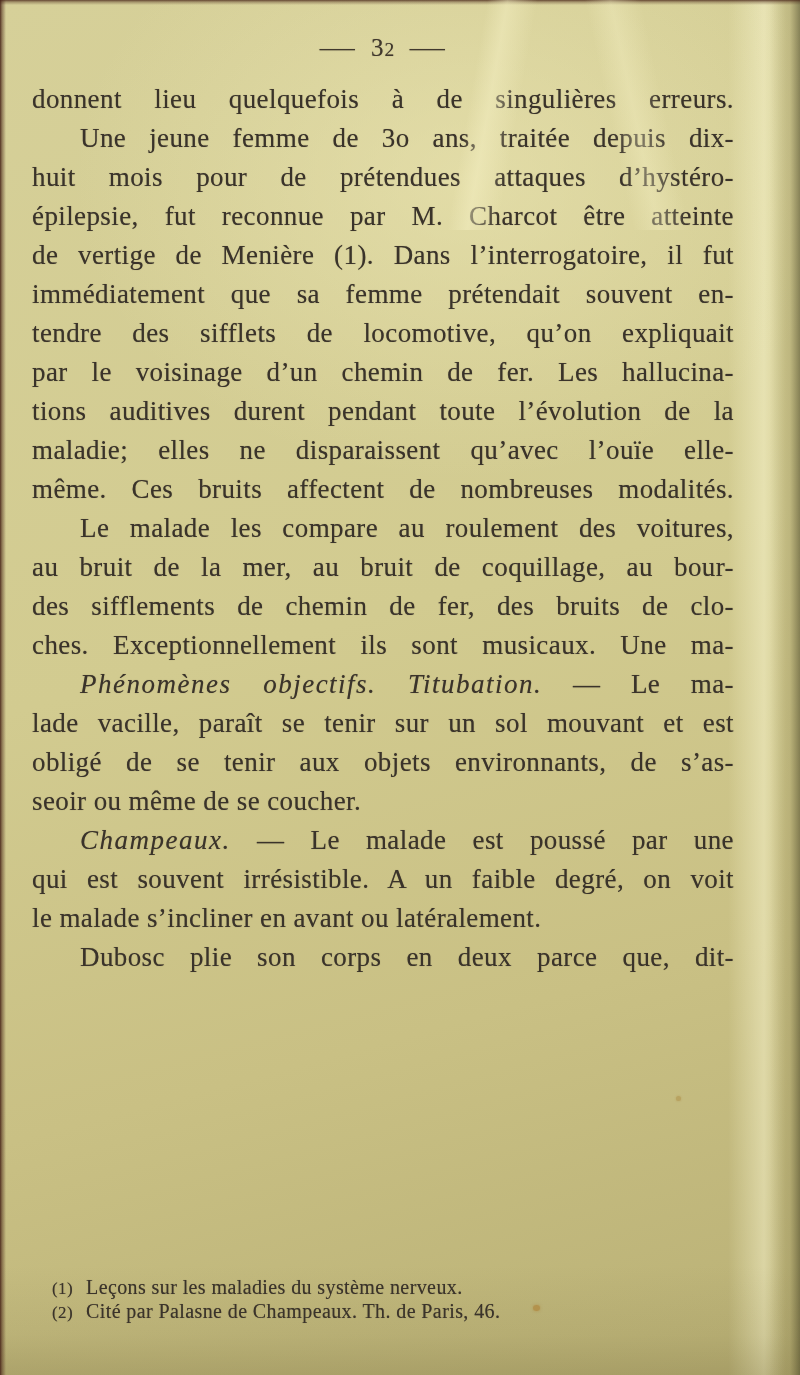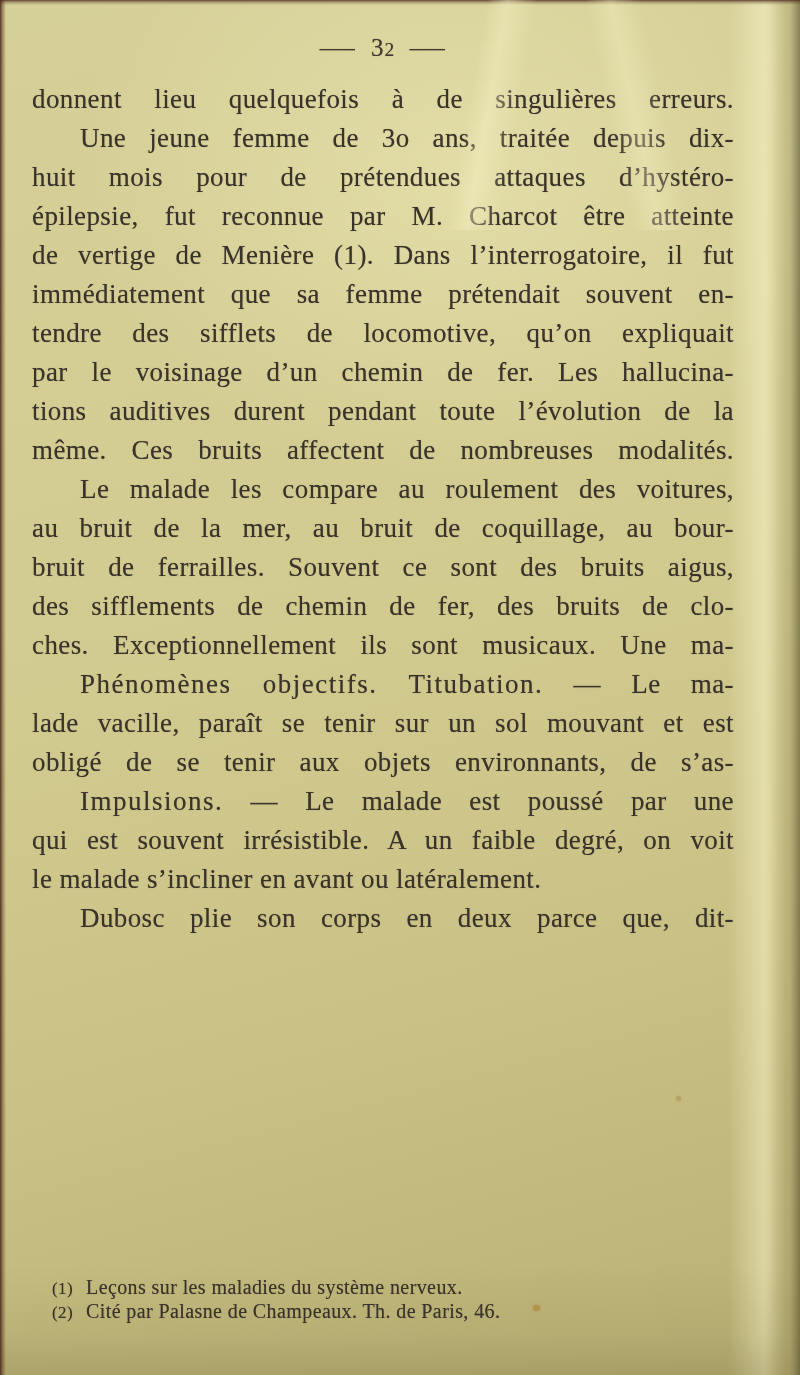--- a/index.html
+++ b/index.html
@@ -47,21 +47,21 @@
     font-size:27px;line-height:39px;letter-spacing:0.4px;
     text-shadow:0 0 0.8px rgba(58,51,42,0.5);
   }
   .para{margin:0;}
   .line{
     height:39px;white-space:nowrap;
     text-align:justify;text-align-last:justify;text-justify:inter-word;
   }
   .line.end{text-align-last:left;}
   .line.indent{padding-left:48px;}
-  .it{letter-spacing:1.5px;}
+  .it{font-style:italic;letter-spacing:1.5px;}
 
   .footnotes{
     position:absolute;left:52px;top:1276px;width:690px;
     font-size:20px;line-height:23px;letter-spacing:0.4px;
     text-shadow:0 0 0.7px rgba(58,51,42,0.5);
   }
   .footnote .marker{font-size:17px;margin-right:13px;}
 </style>
 </head>
 <body>
@@ -83,39 +83,40 @@
 
     <div class="para">
       <div class="line indent">Une jeune femme de 3o ans, traitée depuis dix-</div>
       <div class="line">huit mois pour de prétendues attaques d’hystéro-</div>
       <div class="line">épilepsie, fut reconnue par M. Charcot être atteinte</div>
       <div class="line">de vertige de Menière (1). Dans l’interrogatoire, il fut</div>
       <div class="line">immédiatement que sa femme prétendait souvent en-</div>
       <div class="line">tendre des sifflets de locomotive, qu’on expliquait</div>
       <div class="line">par le voisinage d’un chemin de fer. Les hallucina-</div>
       <div class="line">tions auditives durent pendant toute l’évolution de la</div>
+      <div class="line">maladie; elles ne disparaissent qu’avec l’ouïe elle-</div>
       <div class="line">même. Ces bruits affectent de nombreuses modalités.</div>
     </div>
 
     <div class="para">
       <div class="line indent">Le malade les compare au roulement des voitures,</div>
       <div class="line">au bruit de la mer, au bruit de coquillage, au bour-</div>
-      <div class="line">bruit de ferrailles. Souvent ce sont des bruits aigus,</div>
       <div class="line">des sifflements de chemin de fer, des bruits de clo-</div>
       <div class="line">ches. Exceptionnellement ils sont musicaux. Une ma-</div>
     </div>
 
     <div class="para">
       <div class="line indent"><span class="it">Phénomènes objectifs. Titubation.</span><span> — Le ma-</span></div>
       <div class="line">lade vacille, paraît se tenir sur un sol mouvant et est</div>
       <div class="line">obligé de se tenir aux objets environnants, de s’as-</div>
+      <div class="line end">seoir ou même de se coucher.</div>
     </div>
 
     <div class="para">
-      <div class="line indent"><span class="it">Impulsions.</span><span> — Le malade est poussé par une</span></div>
+      <div class="line indent"><span class="it">Champeaux.</span><span> — Le malade est poussé par une</span></div>
       <div class="line">qui est souvent irrésistible. A un faible degré, on voit</div>
       <div class="line end">le malade s’incliner en avant ou latéralement.</div>
     </div>
 
     <div class="para">
       <div class="line indent">Dubosc plie son corps en deux parce que, dit-</div>
     </div>
 
   </div>
 

